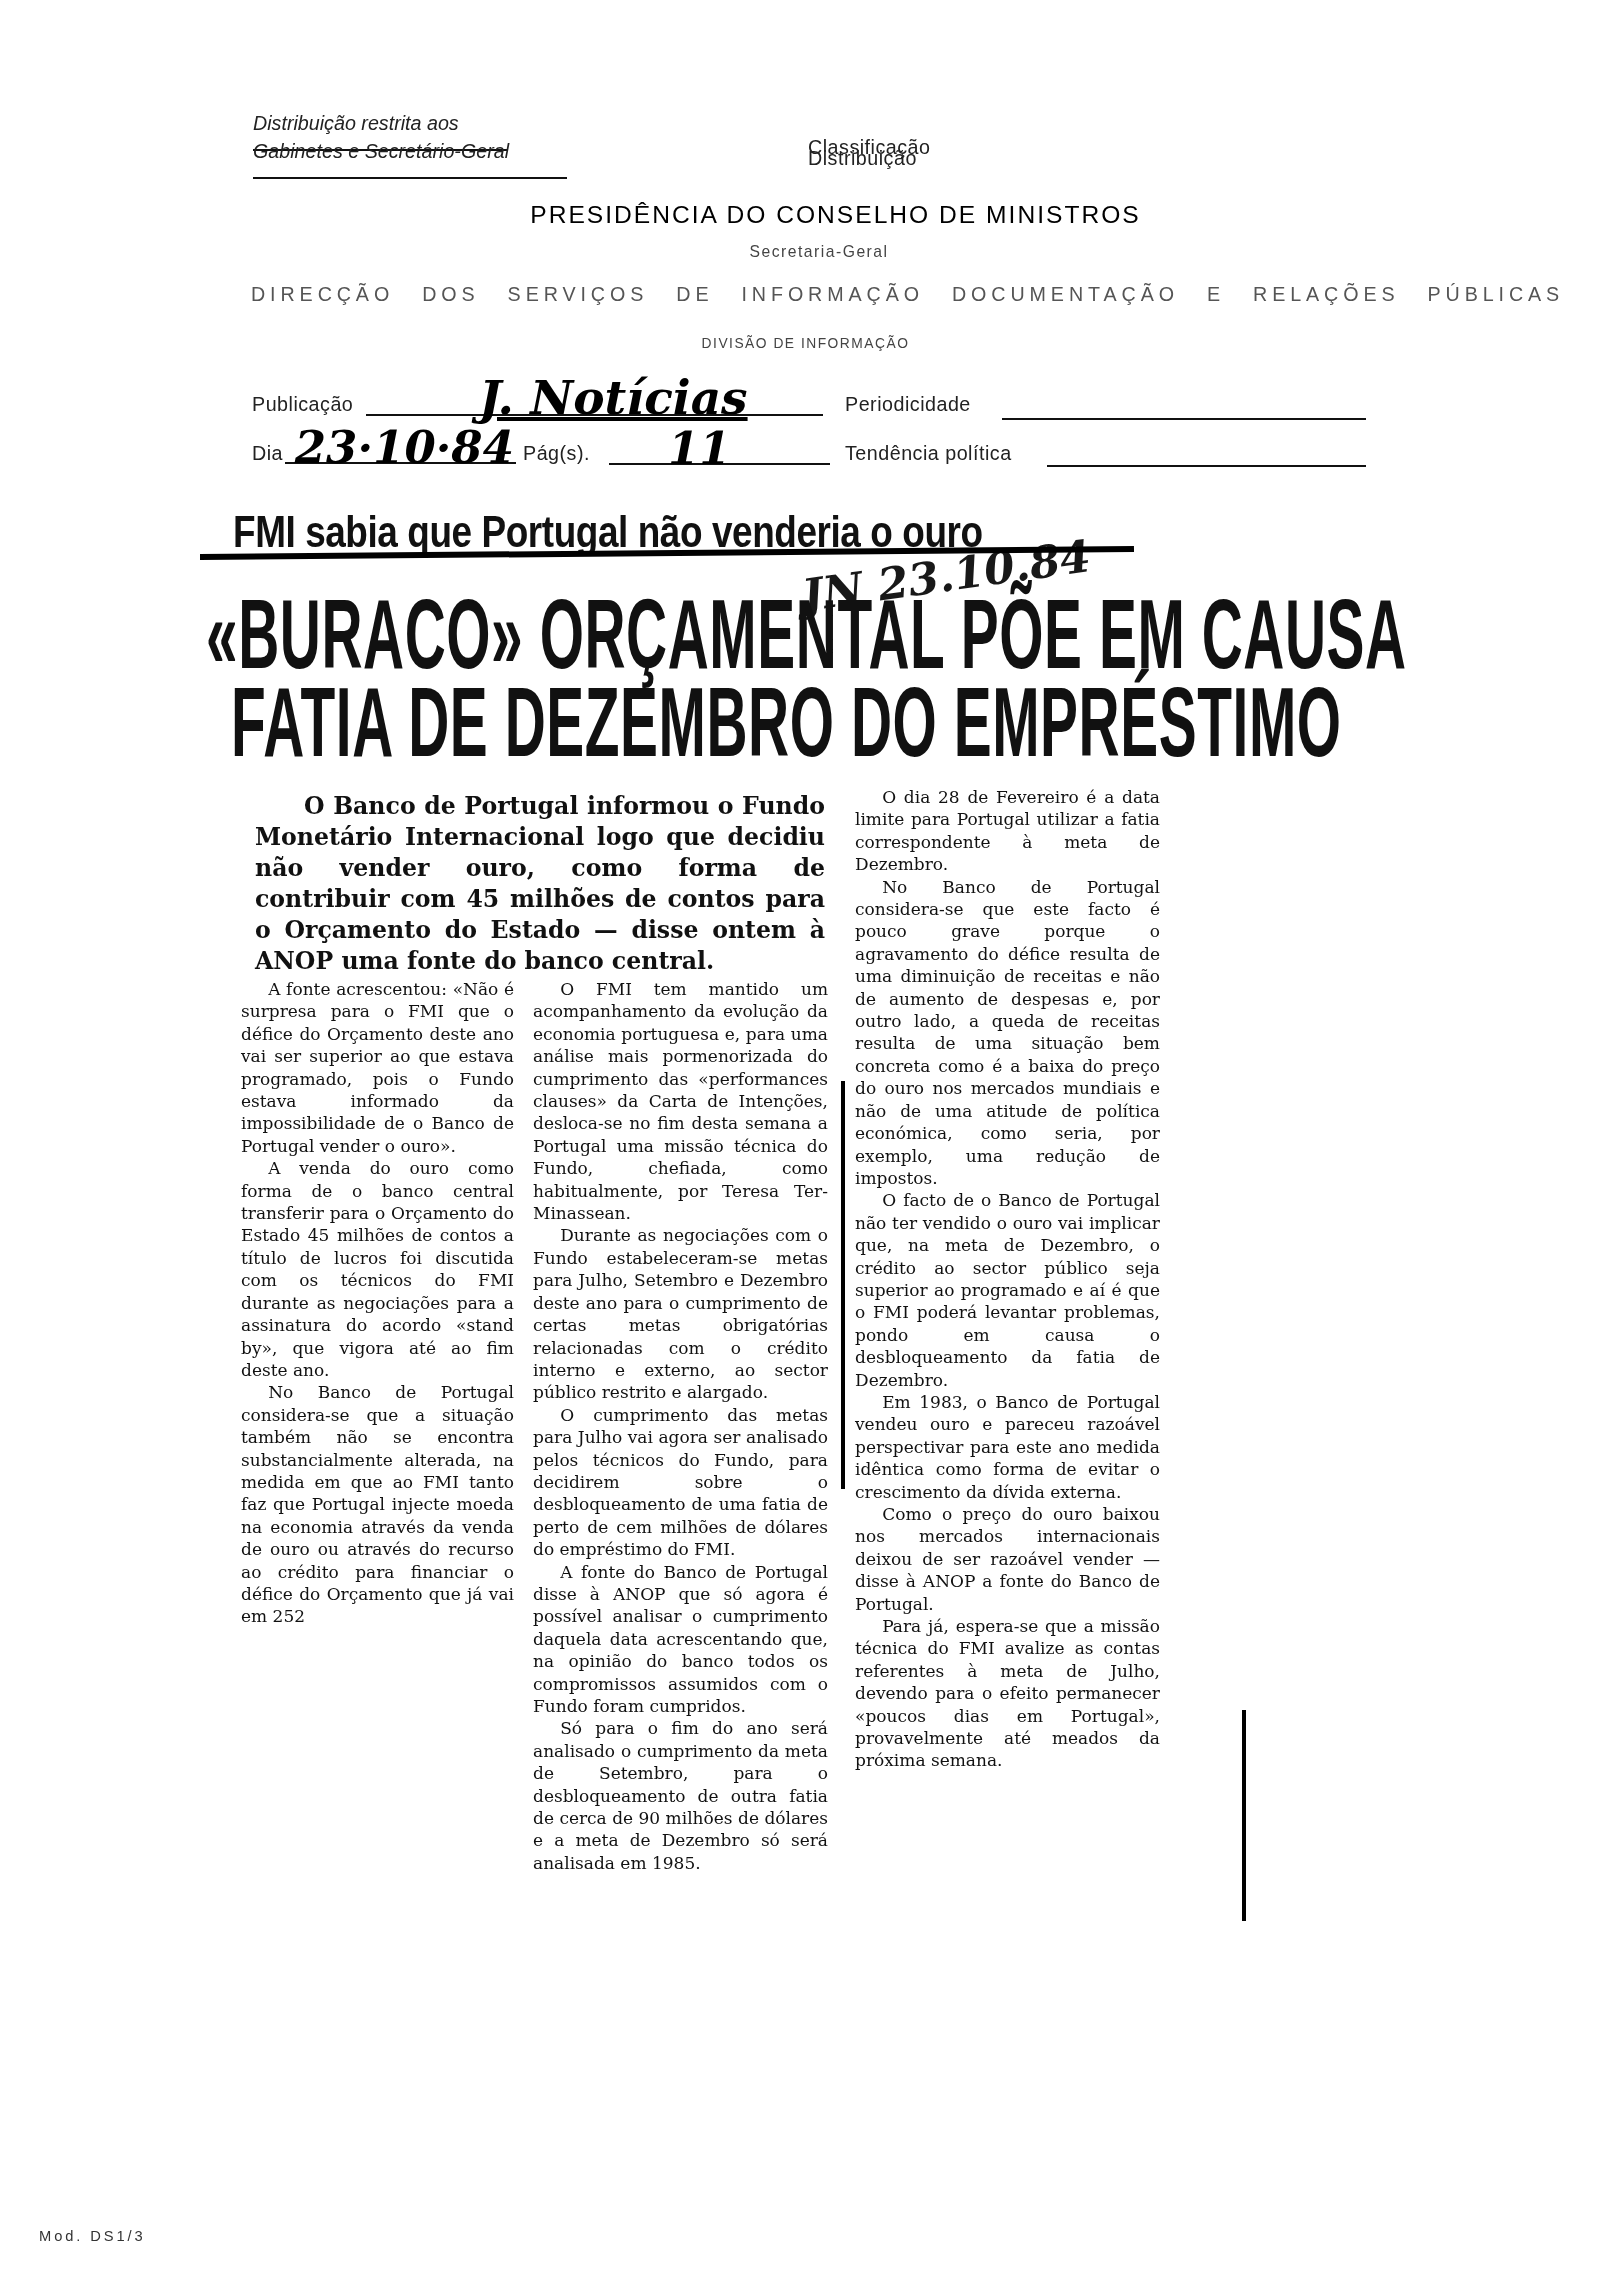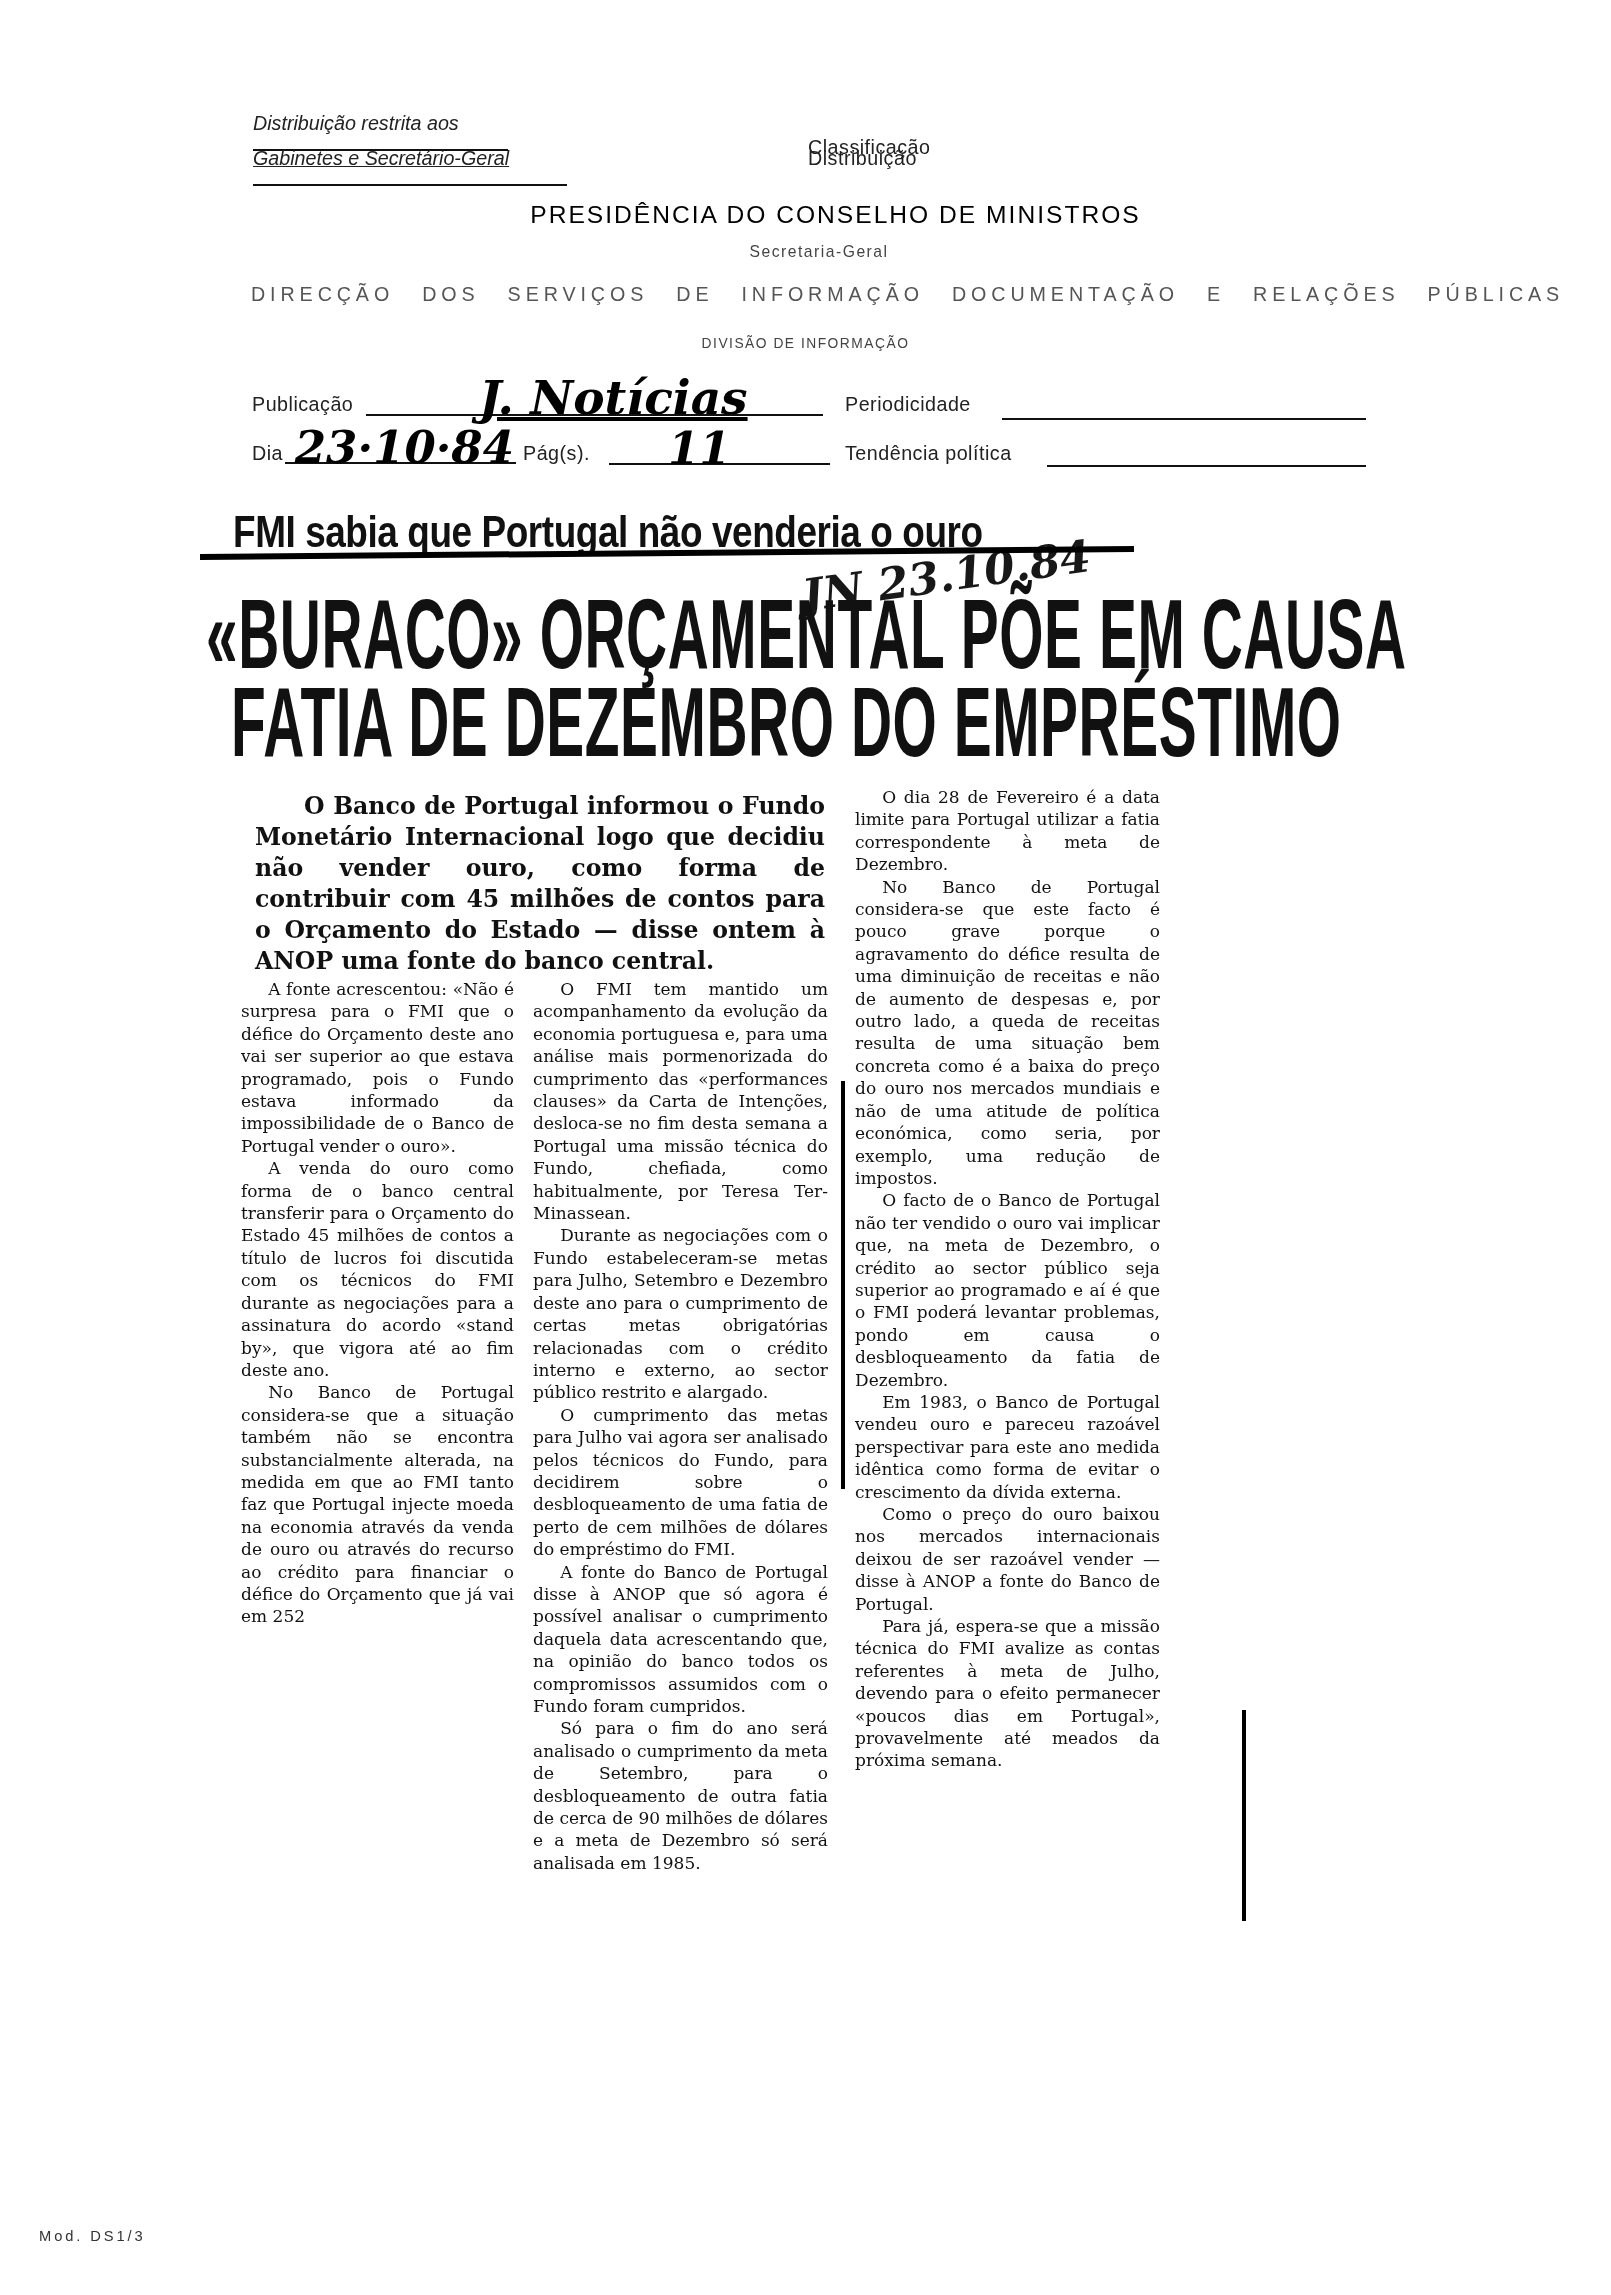--- a/index.html
+++ b/index.html
@@ -19,21 +19,21 @@
   .col { font-family:"DejaVu Serif", serif; font-size:17px; line-height:22.4px; text-align:justify; }
   .col p { margin:0; text-indent:1.6em; }
   .col p.cont { text-indent:0; }
   .footer { font-size:14.7px; color:#333; letter-spacing:2.9px; }
   .vrule { width:3.9px; background:#000; }
 </style>
 </head>
 <body>
 
 <div class="abs italic-u" style="left:253px; top:112px; width:255px;">Distribuição restrita aos</div>
-<div class="abs italic-u" style="left:253px; top:147px; width:314px;text-decoration:underline;">Gabinetes e Secretário-Geral</div>
+<div class="abs italic-u" style="left:253px; top:140px; width:314px;">Gabinetes e Secretário-Geral</div>
 <div class="abs form-label" style="left:808px; top:112px;margin-top:24px;">Classificação</div>
 <div class="abs form-label" style="left:808px; top:147px;">Distribuição</div>
 
 <div class="abs title-main" style="left:0; width:1612px; top:201px; text-align:center; padding-left:59px; box-sizing:border-box;">PRESIDÊNCIA DO CONSELHO DE MINISTROS</div>
 <div class="abs subline" style="left:0; width:1612px; top:243px; text-align:center; padding-left:26px; box-sizing:border-box;">Secretaria-Geral</div>
 <div class="abs dir-line" style="left:251px; top:283px; white-space:nowrap;">DIRECÇÃO DOS SERVIÇOS DE INFORMAÇÃO DOCUMENTAÇÃO E RELAÇÕES PÚBLICAS</div>
 <div class="abs subline" style="left:0; width:1583px; top:336px; text-align:center; padding-left:28px; box-sizing:border-box; font-size:13.8px;">DIVISÃO DE INFORMAÇÃO</div>
 
 <div class="abs form-label" style="left:252px; top:393px;">Publicação</div>
 <div class="abs uline" style="left:366px; top:373px; width:457px; height:41px;">

